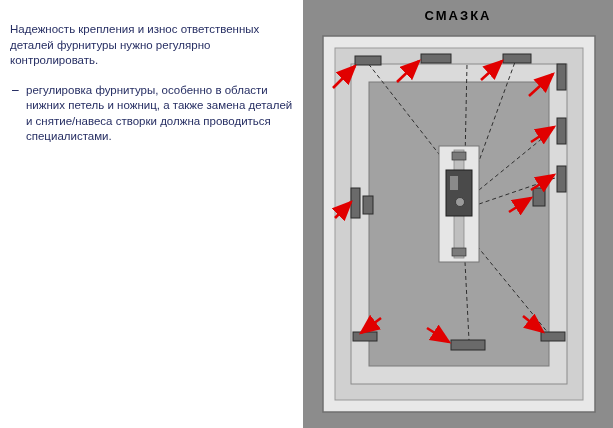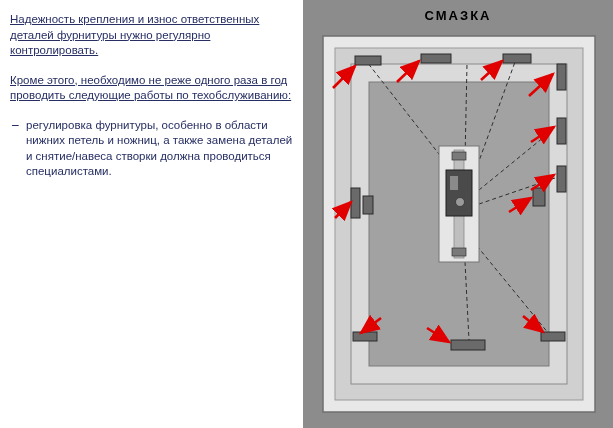--- a/index.html
+++ b/index.html
@@ -9,21 +9,21 @@
     background:#ffffff;
     font-family:"Liberation Sans","DejaVu Sans",sans-serif;
     overflow:hidden;
   }
   
   .text-col{
     position:absolute;left:10px;top:6px;width:290px;
     color:#262e63;
     font-size:11.5px;line-height:15.5px;
   }
-  .text-col p{margin:6px 0 14px 0;text-decoration:underline;}
+  .text-col p{margin:16px 0 14px 0;}
   .bullet-list{list-style:none;margin:0;padding:0;}
   .bullet-list li{
     position:relative;
     padding-left:16px;
     margin:0 0 4px 0;
   }
   .bullet-list li .dash{
     position:absolute;left:2px;top:-1px;
     color:#262e63;
   }
@@ -41,21 +41,20 @@
   }
   .panel svg{position:absolute;left:0;top:0;}
 </style>
 </head>
 <body>
 
 <div class="page">
 
   <div class="text-col">
     <p>Надежность крепления и износ ответственных деталей фурнитуры нужно регулярно контролировать.</p>
-    <p>Кроме этого, необходимо не реже одного раза в год проводить следующие работы по техобслуживанию:</p>
     <ul class="bullet-list">
       <li>
         <span class="dash">–</span>
       </li>
       <li>
         <span class="dash">–</span>
       </li>
       <li>
         <span class="dash">–</span>
         <span>регулировка фурнитуры, особенно в области нижних петель и ножниц, а также замена деталей и снятие/навеса створки должна проводиться специалистами.</span>

